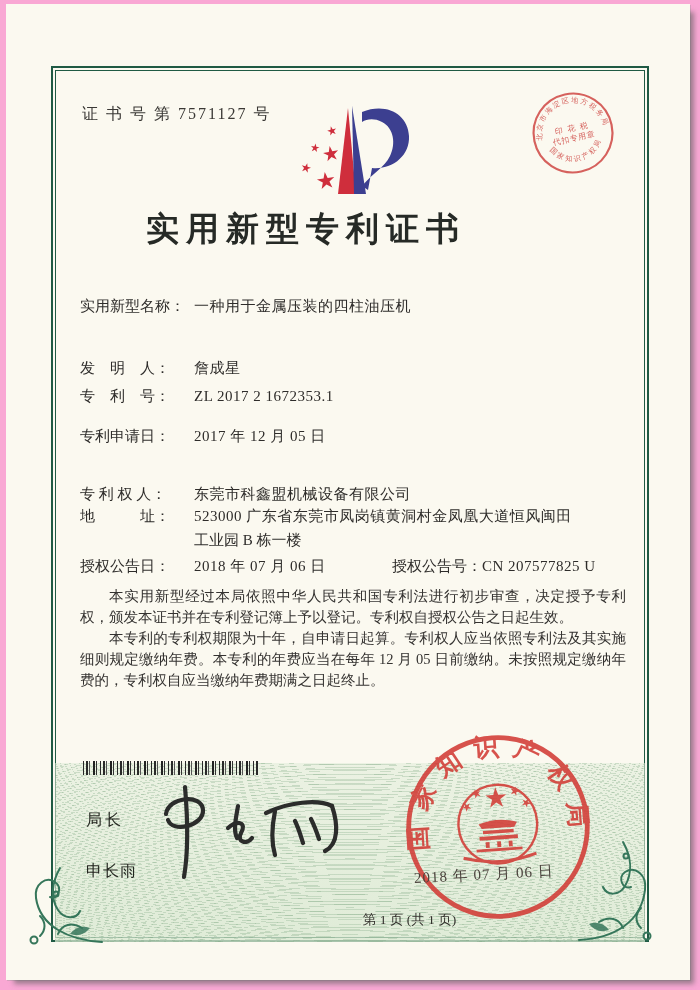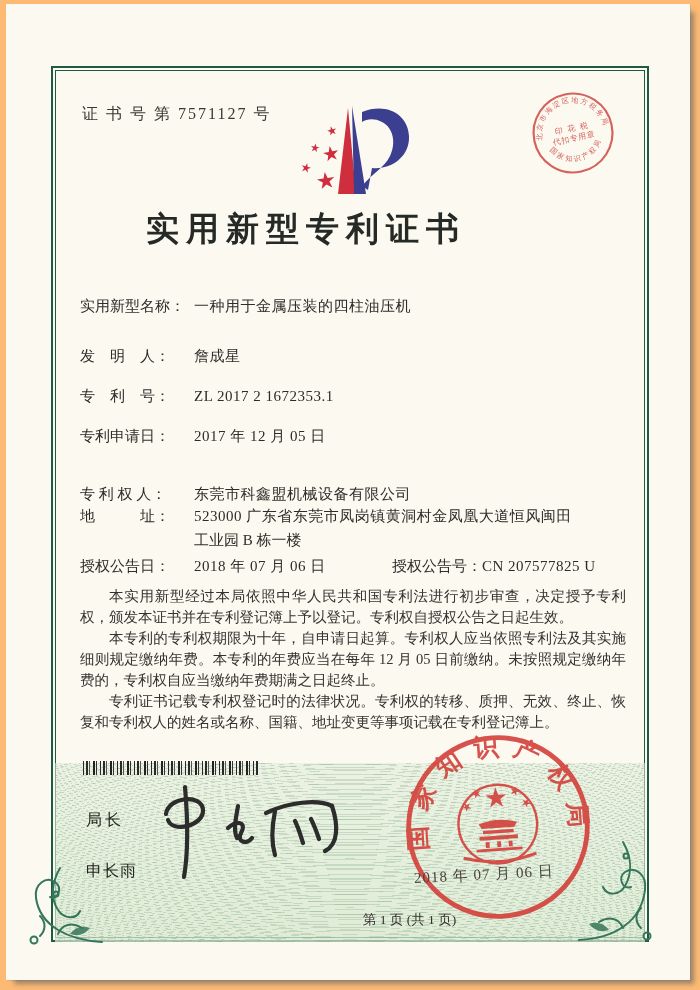--- a/index.html
+++ b/index.html
@@ -3,21 +3,21 @@
 <meta charset="utf-8">
 <style>
   :root{
     --border_green:#1f5a44; --flourish_green:#35765a; --wave_green:#7aa57f;
     --stamp_red:#cf4743; --seal_red:#d23b35; --logo_red:#cf2e3c; --logo_blue:#3c3f90;
     --ink:#2e2c2a; --paper:#fbf9f0;
   }
   *{margin:0;padding:0;box-sizing:border-box;}
   html,body{width:700px;height:990px;background:#ffffff;overflow:hidden;
     font-family:"Liberation Serif","DejaVu Serif",serif;color:var(--ink);}
-  #root{position:relative;width:700px;height:990px;background:#fdba74;}
+  #root{position:relative;width:700px;height:990px;background:#f9a8d4;}
   .paper{position:absolute;left:6px;top:4px;width:684px;height:976px;
     background:var(--paper);
     box-shadow:6px 6px 5px -2px rgba(95,95,95,.6), 1px 1px 0 rgba(150,150,150,.35);}
   .frame{position:absolute;left:51px;top:66px;width:598px;height:876px;
     border:2.5px solid var(--border_green);}
   .frame-inner{position:absolute;left:2px;top:2px;right:2px;bottom:2px;
     border:1px solid var(--border_green);}
   .certno{position:absolute;left:82px;top:104px;font-size:16px;letter-spacing:2px;color:#3a3835;}
   .logo{position:absolute;left:282px;top:98px;}
   .title{position:absolute;left:51px;top:207px;width:510px;text-align:center;
@@ -110,21 +110,21 @@
       <use href="#st" transform="translate(44,83) scale(0.92) rotate(-8)"></use>
     </g>
   </svg>
 
   <div class="title">实用新型专利证书</div>
 
   <div class="fields">
     <div class="frow" style="top:3px">
       <span class="flabel">实用新型名称：</span><span class="fvalue">一种用于金属压装的四柱油压机</span>
     </div>
-    <div class="frow" style="top:53px">
+    <div class="frow" style="top:65px">
       <span class="flabel">发　明　人：</span><span class="fvalue">詹成星</span>
     </div>
     <div class="frow" style="top:93px">
       <span class="flabel">专　利　号：</span><span class="fvalue">ZL 2017 2 1672353.1</span>
     </div>
     <div class="frow" style="top:133px">
       <span class="flabel">专利申请日：</span><span class="fvalue">2017 年 12 月 05 日</span>
     </div>
     <div class="frow" style="top:191px">
       <span class="flabel">专 利 权 人：</span><span class="fvalue">东莞市科鑫盟机械设备有限公司</span>
@@ -137,21 +137,20 @@
       <span class="flabel">授权公告日：</span><span class="fvalue">2018 年 07 月 06 日</span>
       <span class="grantno">
         <span>授权公告号：</span><span class="fvalue">CN 207577825 U</span>
       </span>
     </div>
   </div>
 
   <div class="paras">
     <p>本实用新型经过本局依照中华人民共和国专利法进行初步审查，决定授予专利权，颁发本证书并在专利登记簿上予以登记。专利权自授权公告之日起生效。</p>
     <p>本专利的专利权期限为十年，自申请日起算。专利权人应当依照专利法及其实施细则规定缴纳年费。本专利的年费应当在每年 12 月 05 日前缴纳。未按照规定缴纳年费的，专利权自应当缴纳年费期满之日起终止。</p>
-    <p>专利证书记载专利权登记时的法律状况。专利权的转移、质押、无效、终止、恢复和专利权人的姓名或名称、国籍、地址变更等事项记载在专利登记簿上。</p>
   </div>
 
   <div class="barcode"></div>
 
   <div class="director">
     <div>局长</div>
     <div class="line2">申长雨</div>
   </div>
 
   <svg class="sig" width="205" height="100" viewBox="0 0 205 100">

